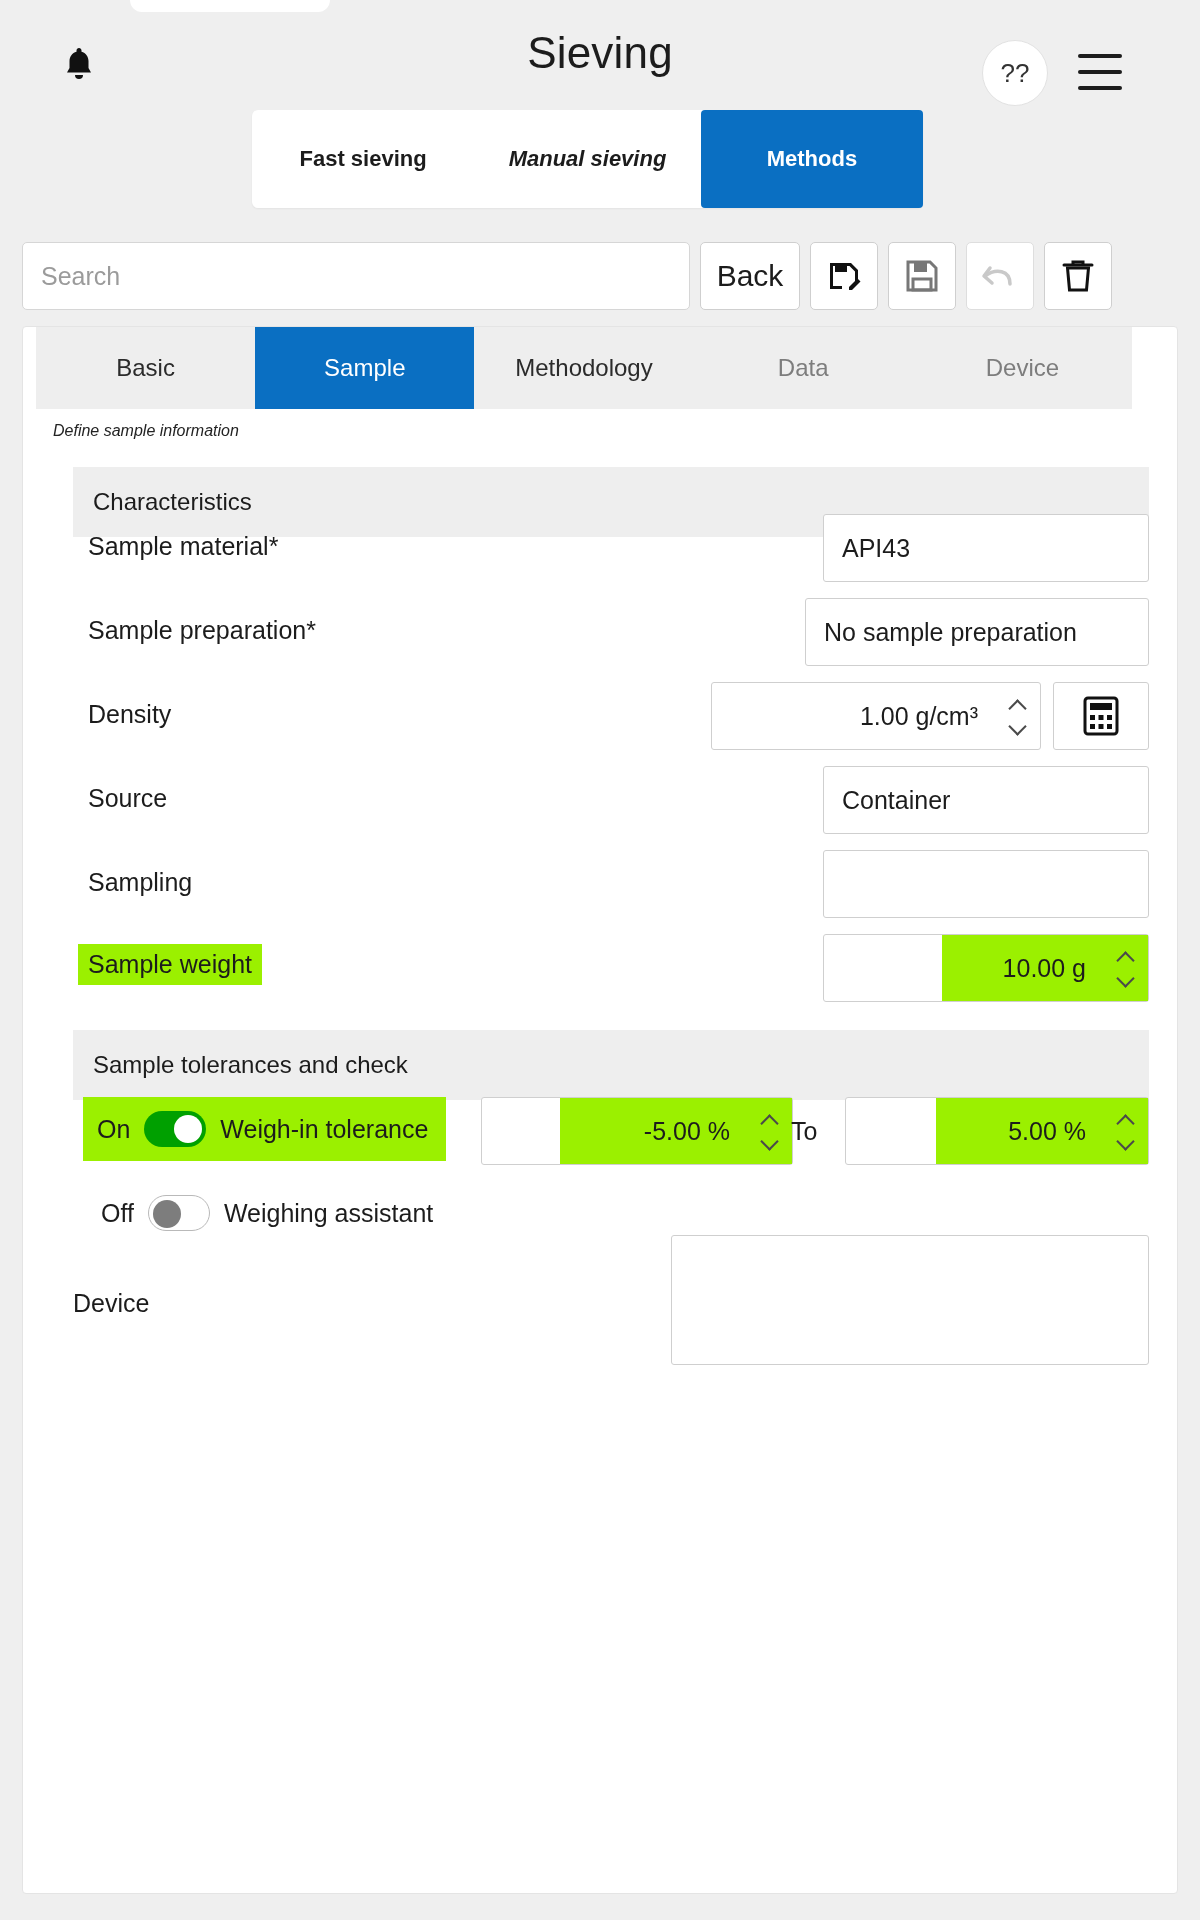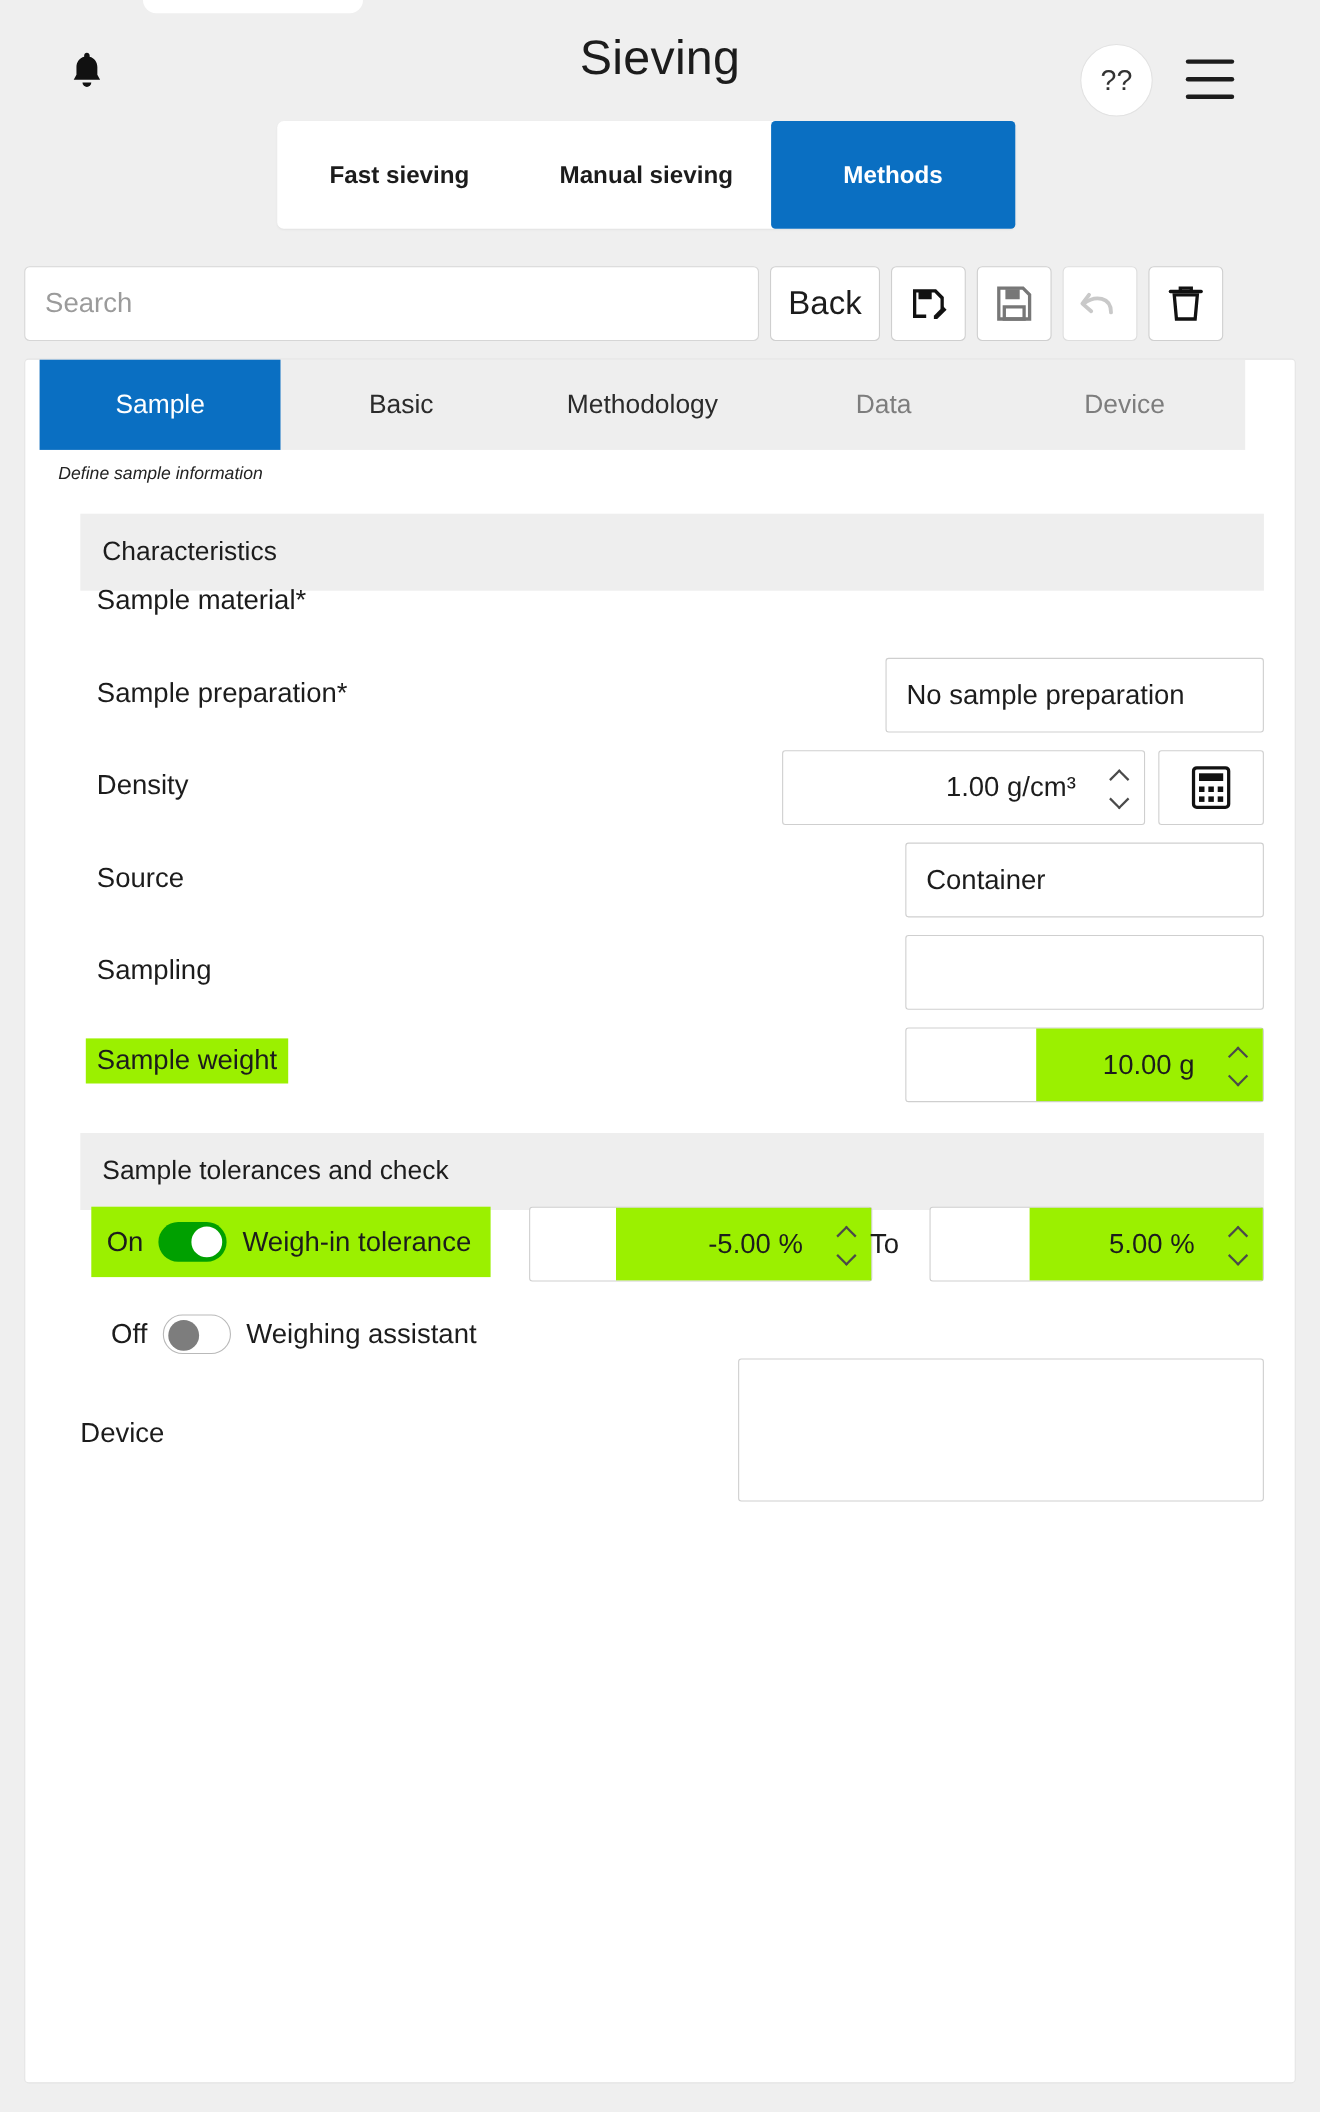--- a/index.html
+++ b/index.html
@@ -59,21 +59,21 @@
     box-shadow: 0 1px 2px rgba(0,0,0,.05);
   }
   .seg {
     flex: 1;
     display: flex; align-items: center; justify-content: center;
     font-size: 22px; font-weight: bold; color: #1c1c1c;
   }
   .seg.active {
     background: #0a6fc2; color: #ffffff; border-radius: 4px;
   }
-  .seg.w-wide { flex: 1.02; }
+  .seg.w-wide { flex: 1.02; font-style: italic; }
 
   
   .searchrow {
     position: absolute; left: 22px; top: 242px;
     width: 1156px; height: 68px;
     display: flex; gap: 10px;
   }
   .search-input {
     width: 668px; height: 68px;
     background: #ffffff; border: 1px solid #d6d6d6; border-radius: 5px;
@@ -256,42 +256,45 @@
         <path d="M3 7h28" stroke="#111" stroke-width="3" stroke-linecap="round"></path>
         <path d="M12 7V4h10v3" fill="none" stroke="#111" stroke-width="3"></path>
         <path d="M6.5 10h21l-2 22h-17z" fill="none" stroke="#111" stroke-width="3"></path>
       </svg>
     </div>
   </div>
 
   <div class="panel">
 
     <div class="tabstrip">
+      <div class="tab">
+        <span>Basic</span>
+      </div>
       <div class="tab active">
         <span>Sample</span>
       </div>
       <div class="tab">
-        <span>Basic</span>
-      </div>
-      <div class="tab">
         <span>Methodology</span>
       </div>
       <div class="tab muted">
         <span>Data</span>
       </div>
       <div class="tab muted">
         <span>Device</span>
       </div>
     </div>
 
     <div class="section-caption">Define sample information</div>
 
     <div class="grp-header" style="top:140px;">Characteristics</div>
 
     <div class="row-label" style="top:205px;">Sample material*</div>
+    <div class="field" style="left:800px; top:187px; width:326px; height:68px;">
+      <span class="txt">API43</span>
+    </div>
 
     <div class="row-label" style="top:289px;">Sample preparation*</div>
     <div class="field" style="left:782px; top:271px; width:344px; height:68px;">
       <span class="txt">No sample preparation</span>
     </div>
 
     <div class="row-label" style="top:373px;">Density</div>
     <div class="field right" style="left:688px; top:355px; width:330px; height:68px;">
       <span class="txt">1.00 g/cm³</span>
       <div class="spinner">

